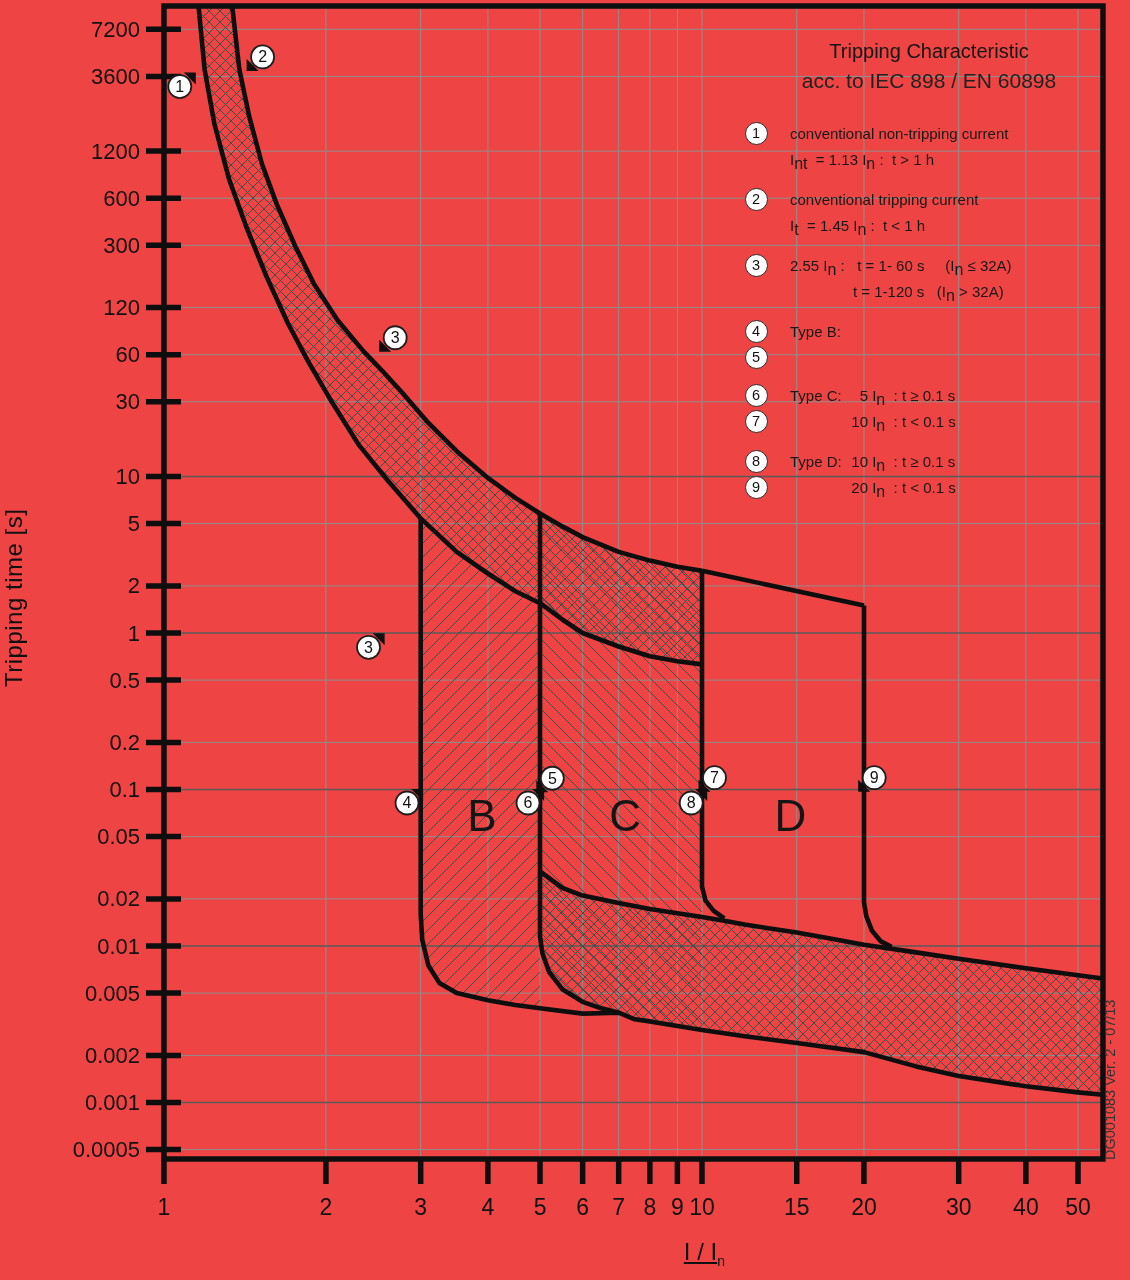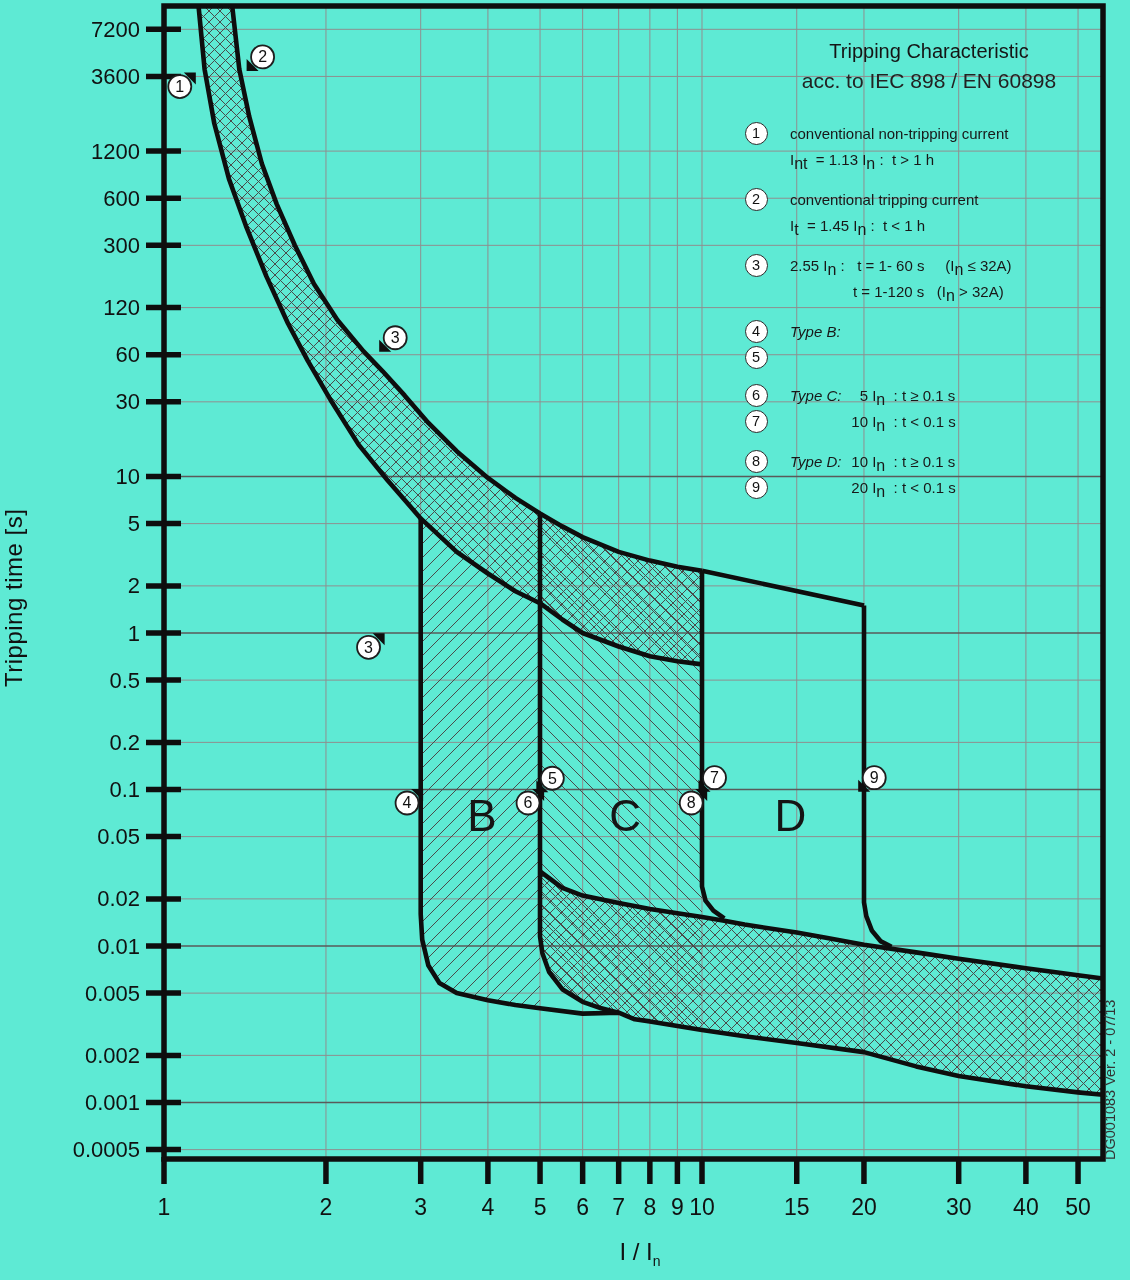--- a/index.html
+++ b/index.html
@@ -1,40 +1,40 @@
 <!DOCTYPE html>
 <html><head>
 <meta charset="utf-8">
 <style>
   html,body{margin:0;padding:0;background:#fff;}
-  .page{position:relative;width:1130px;height:1280px;background:#5eead4;overflow:hidden;
+  .page{position:relative;width:1130px;height:1280px;background:#ef4444;overflow:hidden;
         font-family:"Liberation Sans","DejaVu Sans",sans-serif;color:#111;}
   svg{position:absolute;left:0;top:0;}
   .y-title{position:absolute;left:0px;top:428px;height:340px;width:34px;
            writing-mode:vertical-rl;transform:rotate(180deg);
            font-size:24px;color:#111;text-align:center;letter-spacing:.5px;}
-  .x-title{position:absolute;left:555px;top:1238px;width:170px;text-align:center;
-           font-size:24px;color:#111;}
+  .x-title{position:absolute;left:555px;top:1238px;width:170px;text-align:right;
+           font-size:24px;color:#111;text-decoration:underline;}
   .x-title sub{font-size:14px;}
   .watermark{position:absolute;left:1102px;top:945px;height:215px;width:26px;
              writing-mode:vertical-rl;transform:rotate(180deg);
              font-size:14.5px;color:#333;white-space:nowrap;}
   .panel{position:absolute;left:733px;top:40px;width:392px;}
   .panel-title{text-align:center;font-size:20px;color:#151515;}
   .panel-sub{text-align:center;font-size:21px;color:#222;margin-top:6px;}
   .legend{margin-top:28px;}
   .lrow{display:grid;grid-template-columns:46px 1fr;margin-bottom:14px;}
   .lrow.typed{grid-template-columns:46px 64px 1fr;}
   .circles{display:flex;flex-direction:column;gap:3px;align-items:center;padding-top:1px;}
   .lnum{width:23px;height:23px;border:1.6px solid #2a2a2a;border-radius:50%;
         font-size:14.5px;line-height:21px;text-align:center;color:#111;background:#fff;box-sizing:border-box;}
   .lbody{padding-left:11px;}
   .lrow.typed .lbody{padding-left:0;}
   .lline{height:26px;line-height:26px;font-size:15px;white-space:pre;color:#181818;}
-  .tlabel{height:26px;line-height:26px;font-size:15px;color:#181818;padding-left:11px;font-style:italic;}
+  .tlabel{height:26px;line-height:26px;font-size:15px;color:#181818;padding-left:11px;}
   .lline sub{font-size:16px;line-height:0;}
   .lline .num{display:inline-block;width:25px;text-align:right;}
   .lline .ind{display:inline-block;width:63px;}
 </style>
 </head>
 <body>
 
 <div class="page">
   <svg id="chart" width="1130" height="1280" viewBox="0 0 1130 1280">
       <defs>

